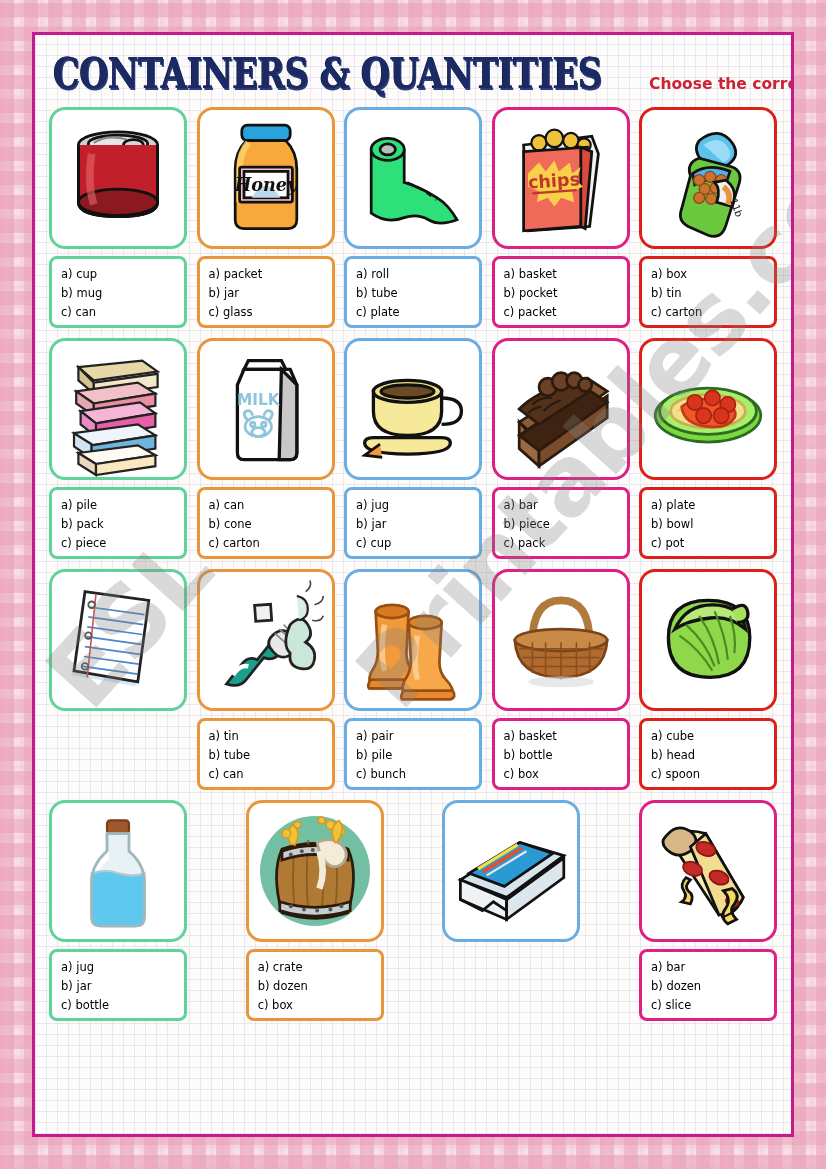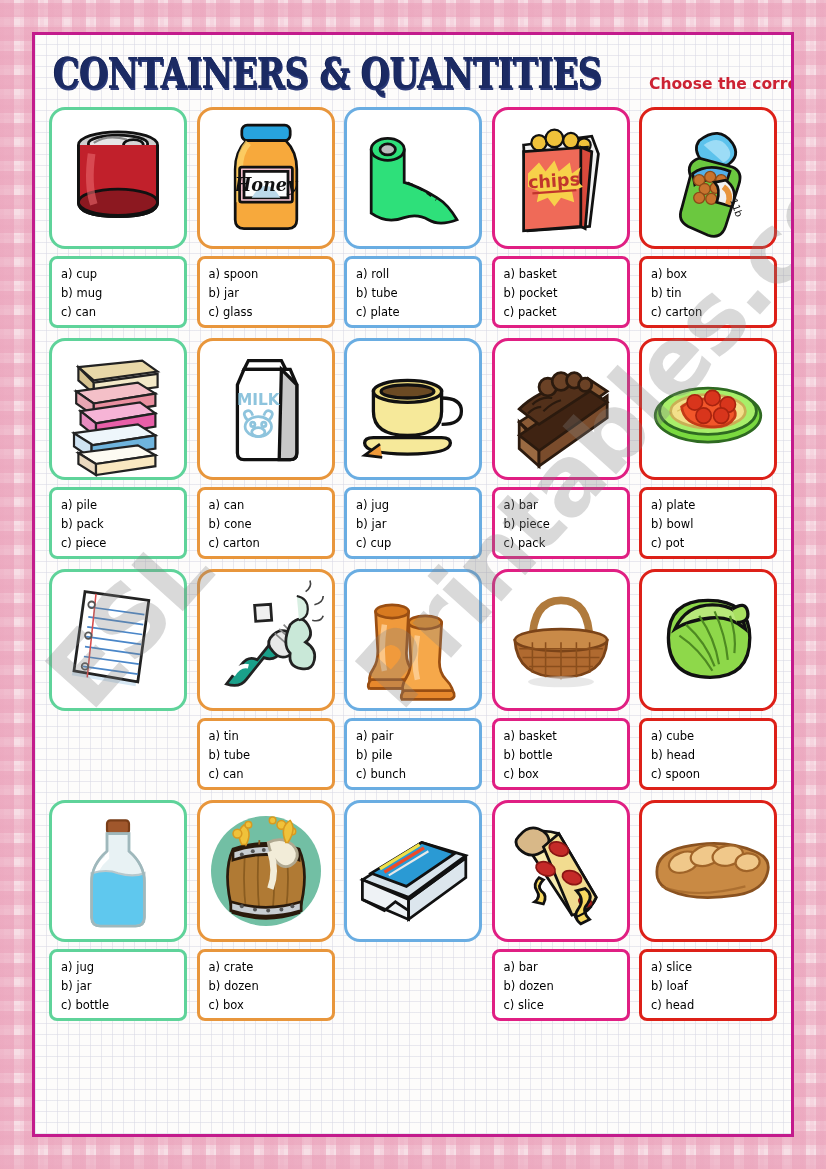--- a/index.html
+++ b/index.html
@@ -195,21 +195,21 @@
 <path d="M42 26 q-10 10 -10 26 v46 q0 8 8 8 h40 q8 0 8 -8 V52 q0 -16 -10 -26 z" fill="#f7a93c"></path>
 <path d="M44 28 q-8 9 -8 24 v30" stroke="#fdd36a" stroke-width="6" fill="none" opacity=".8"></path>
 <rect x="36" y="50" width="48" height="32" rx="2" fill="#f3c0cd"></rect>
 <rect x="40" y="54" width="40" height="24" fill="#fdfdfd"></rect>
 <path d="M47 78 q13 -22 26 0" fill="#bcd9ea" stroke="none"></path>
 <text x="60" y="72" font-family="DejaVu Serif, serif" font-style="italic" font-size="16" font-weight="bold" text-anchor="middle" fill="#111" stroke="none">Honey</text>
 </g>
               </svg>
             </div>
             <div class="opt-box bc-orange">
-              <div class="opt-line">a) spoon</div>
+              <div class="opt-line">a) packet</div>
               <div class="opt-line">b) jar</div>
               <div class="opt-line">c) glass</div>
             </div>
           </div>
           <div class="cell">
             <div class="pic-box bc-blue">
               <svg class="art" viewBox="0 0 120 120">
                 <g stroke="#111" stroke-width="2.5">
 <path d="M22 34 q14 -12 30 0 v30 q14 4 30 14 q10 6 18 20 q-16 6 -26 0 q-10 -6 -22 -2 q-16 6 -30 -4 z" fill="#2ee07a"></path>
 <ellipse cx="37" cy="34" rx="15" ry="10" fill="#2ee07a"></ellipse>
@@ -638,40 +638,19 @@
 <path d="M88 92 q-6 8 -16 10" fill="none" stroke-width="2"></path>
 </g>
               </svg>
             </div>
             <div class="opt-box bc-pink">
               <div class="opt-line">a) bar</div>
               <div class="opt-line">b) dozen</div>
               <div class="opt-line">c) slice</div>
             </div>
           </div>
-          <div class="cell">
-            <div class="pic-box bc-red">
-              <svg class="art" viewBox="0 0 120 120">
-                <g stroke="#8a5220" stroke-width="2.5">
-<path d="M14 66 q-4 -22 24 -28 q36 -8 64 4 q16 6 12 20 q-4 16 -28 20 q-38 6 -60 -4 q-10 -4 -12 -12z" fill="#c98a44"></path>
-<g fill="#f0c88a" stroke="#a06428" stroke-width="2">
-<ellipse cx="38" cy="52" rx="14" ry="9" transform="rotate(-20 38 52)"></ellipse>
-<ellipse cx="58" cy="46" rx="14" ry="9" transform="rotate(-16 58 46)"></ellipse>
-<ellipse cx="78" cy="46" rx="14" ry="9" transform="rotate(-12 78 46)"></ellipse>
-<ellipse cx="96" cy="52" rx="11" ry="8" transform="rotate(-6 96 52)"></ellipse>
-</g>
-<path d="M18 74 q30 12 76 0" fill="none" stroke="#a06428" stroke-width="2" opacity=".7"></path>
-</g>
-              </svg>
-            </div>
-            <div class="opt-box bc-red">
-              <div class="opt-line">a) slice</div>
-              <div class="opt-line">b) loaf</div>
-              <div class="opt-line">c) head</div>
-            </div>
-          </div>
         </div>
       </div>
 
     <div class="wm" id="wm-left">ESL</div>
     <div class="wm" id="wm-right">Printables.com</div>
   </div>
 </div>
 
 </body></html>

